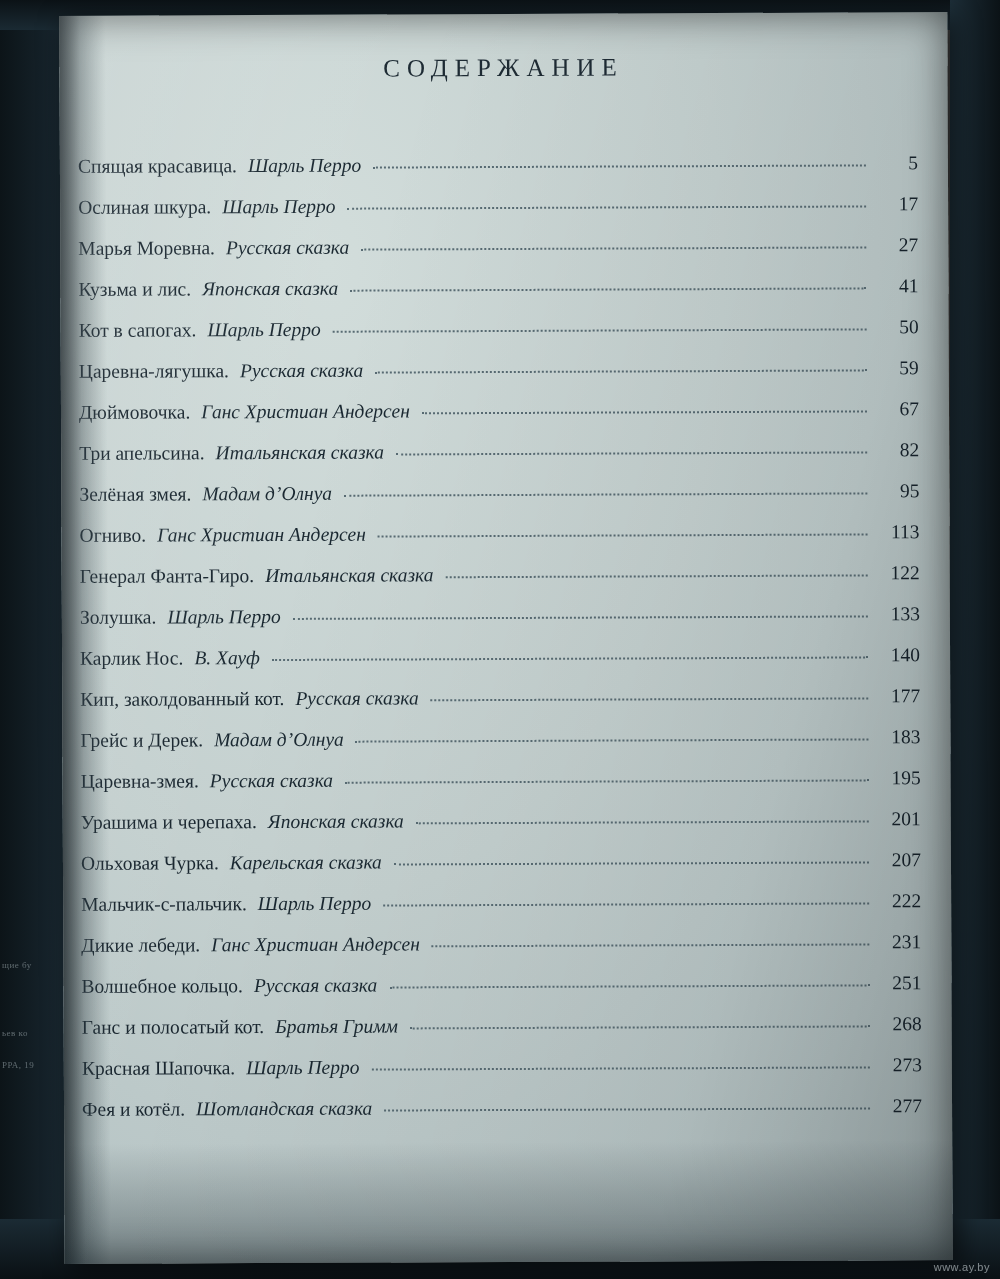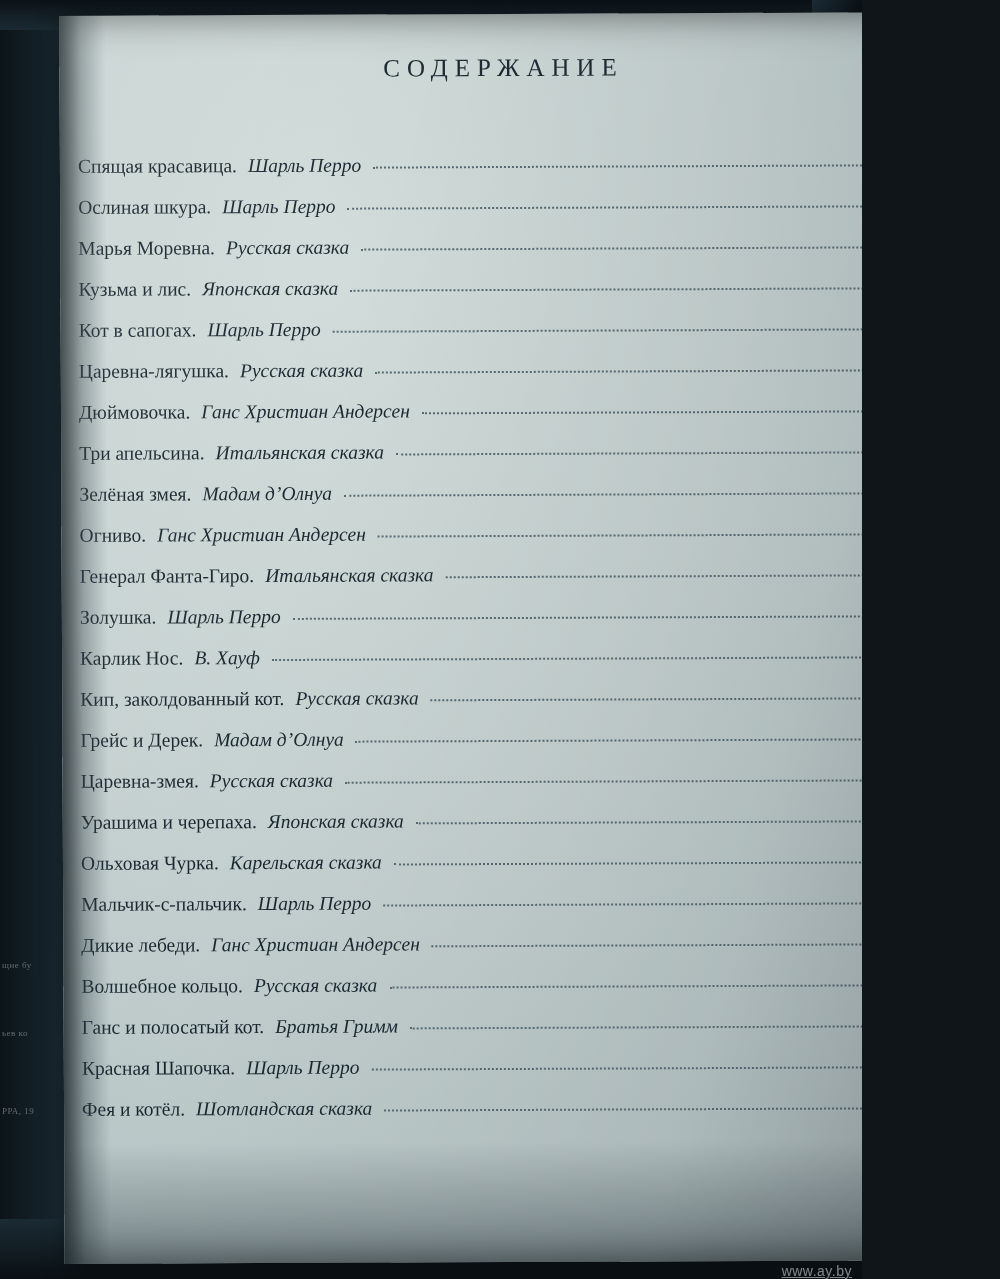--- a/index.html
+++ b/index.html
@@ -9,21 +9,21 @@
   }
   body {
     width: 1000px;
     height: 1279px;
     overflow: hidden;
     font-family: "Liberation Serif", serif;
   }
 
   .photo {
     position: relative;
-    width: 862px;
+    width: 1000px;
     height: 1279px;
     background: #404040;
     overflow: hidden;
   }
 
   
   .bg-left {
     position: absolute;
     left: 0; top: 0;
     width: 90px; height: 1279px;
@@ -151,31 +151,30 @@
   .ghost {
     position: absolute;
     left: 2px;
     font-size: 9px;
     color: rgba(190,205,208,0.45);
     font-family: "Liberation Serif", serif;
     letter-spacing: 0.5px;
   }
   .ghost.g1 { top: 960px; }
   .ghost.g2 { top: 1028px; font-family: Liberation Serif, serif; }
-  .ghost.g3 { top: 1106px; }
+  .ghost.g3 { top: 1060px; }
 
   .watermark {
     position: absolute;
     right: 10px;
-    bottom: 0;
+    bottom: 6px;
     font-family: "Liberation Sans", sans-serif;
-    font-size: 14px;
+    font-size: 11px;
     color: rgba(225,235,238,0.55);
     letter-spacing: 0.5px;
-    text-decoration: underline;
   }
 </style>
 </head>
 <body>
 
 <div class="photo">
 
   <div class="bg-left"></div>
   <div class="bg-top"></div>
   <div class="bg-right"></div>

